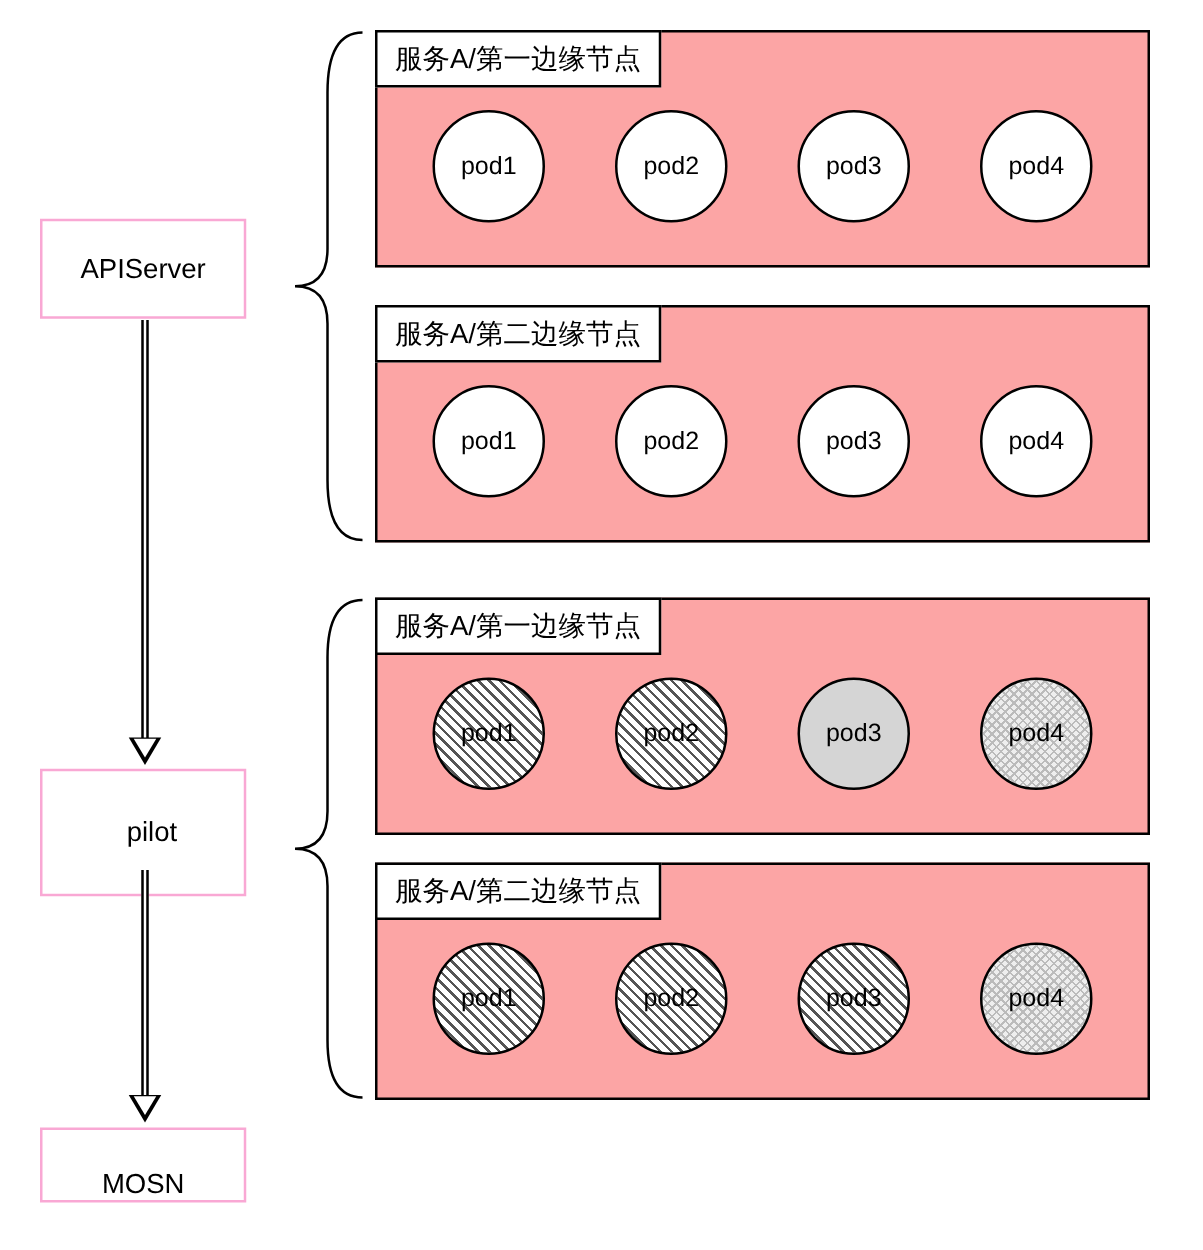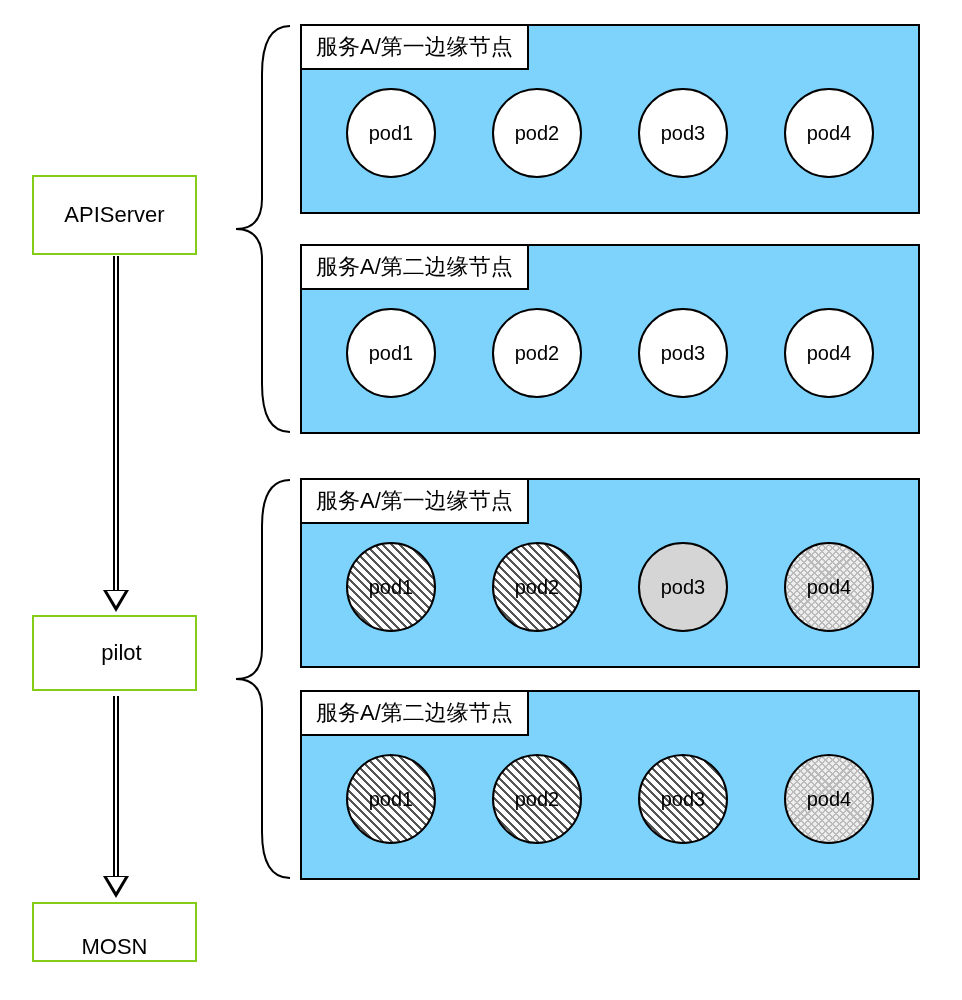--- a/index.html
+++ b/index.html
@@ -1,21 +1,21 @@
 <!DOCTYPE html>
 <html><head>
   <meta charset="utf-8">
   <style>
     * { box-sizing: border-box; margin: 0; padding: 0; }
     body { width: 962px; height: 1000px; background: #fff; font-family: "SimSun", "Microsoft YaHei", sans-serif; position: relative; }
-    .box { position: absolute; border: 2px solid #84cc16; background: #fff; display: flex; align-items: center; justify-content: center; font-size: 22px; }
+    .box { position: absolute; border: 2px solid #f9a8d4; background: #fff; display: flex; align-items: center; justify-content: center; font-size: 22px; }
     .apiserver { left: 32px; top: 175px; width: 165px; height: 80px; }
-    .pilot { left: 32px; top: 615px; width: 165px; height: 76px; padding-left: 14px; }
+    .pilot { left: 32px; top: 615px; width: 165px; height: 102px; padding-left: 14px; }
     .mosn { left: 32px; top: 902px; width: 165px; height: 60px; align-items: flex-end; }
-    .group { position: absolute; border: 2px solid #000; background: #7dd3fc; }
+    .group { position: absolute; border: 2px solid #000; background: #fca5a5; }
     .group1 { left: 300px; top: 24px; width: 620px; height: 190px; }
     .group2 { left: 300px; top: 244px; width: 620px; height: 190px; }
     .group3 { left: 300px; top: 478px; width: 620px; height: 190px; }
     .group4 { left: 300px; top: 690px; width: 620px; height: 190px; }
     .group-title { position: absolute; border: 2px solid #000; background: #fff; padding: 6px 14px; font-size: 22px; left: -2px; top: -2px; }
     .pod-row { position: absolute; top: 62px; left: 0; width: 100%; display: flex; justify-content: space-around; padding: 0 16px; }
     .pod { width: 90px; height: 90px; border: 2px solid #000; border-radius: 50%; display: flex; align-items: center; justify-content: center; font-size: 20px; background: #fff; }
     .pod.hatch { background-image: repeating-linear-gradient(45deg, #555 0, #555 2px, #fff 2px, #fff 6px); }
     .pod.gray { background: #d5d5d5; }
     .pod.cross { background-image: repeating-linear-gradient(45deg, #bbb 0, #bbb 1.5px, transparent 1.5px, transparent 5px), repeating-linear-gradient(-45deg, #bbb 0, #bbb 1.5px, #eee 1.5px, #eee 5px); }

